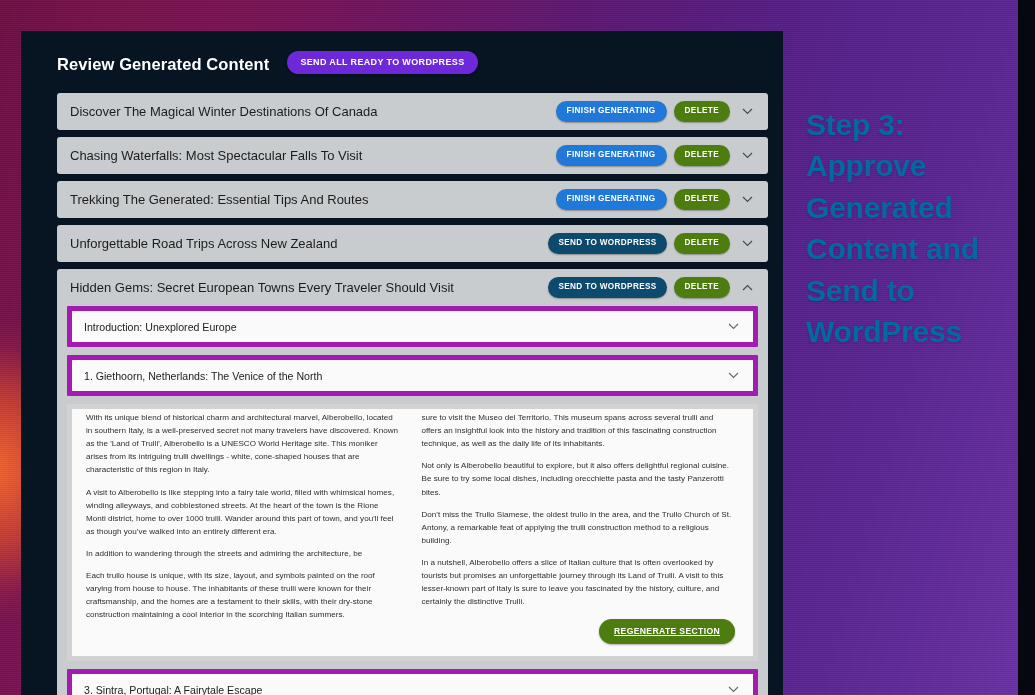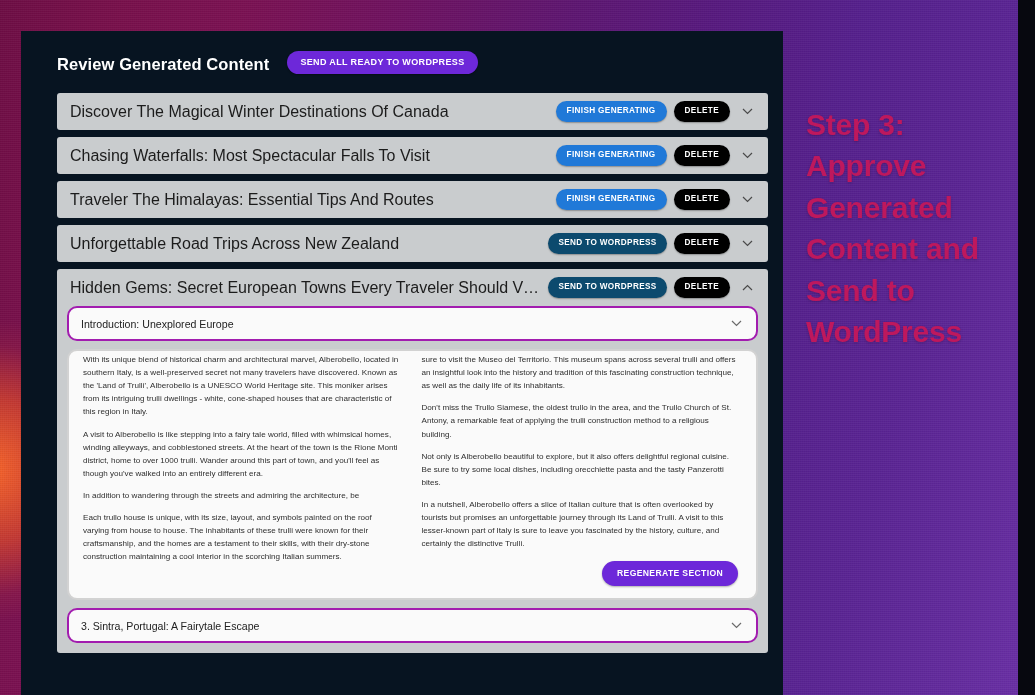--- a/index.html
+++ b/index.html
@@ -77,59 +77,59 @@
   }
   .article-head {
     height: 37px;
     display: flex; align-items: center;
     padding: 0 11px 0 13px;
     gap: 7px;
   }
   .article-title {
     flex: 1 1 auto;
     color: #1c1c1c;
-    font-size: 16px;
+    font-size: 13px;
     font-weight: 400;
     white-space: nowrap; overflow: hidden; text-overflow: ellipsis;
   }
   .btn-finish {
     background: #2079d8;
     font-size: 8.2px;
     padding: 6px 11px;
     box-shadow: 0 1px 1.5px rgba(0,0,0,0.3);
   }
   .btn-send {
     background: #0c4a6e;
     font-size: 8.2px;
     padding: 6px 10px;
     box-shadow: 0 1px 1.5px rgba(0,0,0,0.3);
   }
   .btn-delete {
-    background: #000000;
+    background: #4d7c0f;
     font-size: 8.2px;
     padding: 6px 11px;
     box-shadow: 0 1px 1.5px rgba(0,0,0,0.3);
   }
   .chev {
     width: 20px; height: 20px;
     display: flex; align-items: center; justify-content: center;
     flex: 0 0 auto;
     cursor: pointer;
   }
   .chev svg { display: block; }
 
   
   .article-body {
     padding: 0 10px 10px 10px;
     display: flex; flex-direction: column; gap: 8px;
   }
   .section {
     background: #fafafa;
-    border: 2px solid #a21caf;
-    border-radius: 10px;
+    border: 5px solid #a21caf;
+    border-radius: 1px;
   }
   .section-head {
     height: 31px;
     display: flex; align-items: center;
     padding: 0 10px 0 12px;
   }
   .section-title {
     flex: 1 1 auto;
     color: #222;
     font-size: 10.6px;
@@ -149,32 +149,33 @@
     font-size: 8.1px;
     line-height: 1.62;
     margin: 0 0 9px 0;
     text-align: left;
   }
   .regen-row {
     display: flex; justify-content: flex-end;
     padding-top: 2px;
   }
   .btn-regen {
-    background: #6d28d9;
+    background: #4d7c0f;
     font-size: 8.6px;
     padding: 8px 15px;
     box-shadow: 0 1px 2px rgba(0,0,0,0.3);
+    text-decoration: underline;
   }
 
   
   .caption {
     position: absolute;
     left: 806px; top: 104px;
     width: 210px;
-    color: #be185d;
+    color: #0369a1;
     font-size: 30px;
     font-weight: 700;
     line-height: 1.38;
     letter-spacing: -0.2px;
     text-shadow: 0 1px 3px rgba(0,0,0,0.18);
   }
 </style>
 </head>
 <body>
 
@@ -211,21 +212,21 @@
         <span class="chev">
           <svg width="11" height="7" viewBox="0 0 11 7">
               <path d="M1 1 L5.5 5.5 L10 1" fill="none" stroke="#4a4a4a" stroke-width="1.2"></path>
             </svg>
         </span>
       </div>
     </div>
 
     <div class="article">
       <div class="article-head">
-        <div class="article-title">Traveler The Himalayas: Essential Tips And Routes</div>
+        <div class="article-title">Trekking The Generated: Essential Tips And Routes</div>
         <button class="btn btn-finish">FINISH GENERATING</button>
         <button class="btn btn-delete">DELETE</button>
         <span class="chev">
           <svg width="11" height="7" viewBox="0 0 11 7">
               <path d="M1 1 L5.5 5.5 L10 1" fill="none" stroke="#4a4a4a" stroke-width="1.2"></path>
             </svg>
         </span>
       </div>
     </div>
 
@@ -260,34 +261,44 @@
           <div class="section-head">
             <div class="section-title">Introduction: Unexplored Europe</div>
             <span class="chev">
               <svg width="11" height="7" viewBox="0 0 11 7">
                   <path d="M1 1 L5.5 5.5 L10 1" fill="none" stroke="#6a6a6a" stroke-width="1.2"></path>
                 </svg>
             </span>
           </div>
         </div>
 
+        <div class="section">
+          <div class="section-head">
+            <div class="section-title">1. Giethoorn, Netherlands: The Venice of the North</div>
+            <span class="chev">
+              <svg width="11" height="7" viewBox="0 0 11 7">
+                  <path d="M1 1 L5.5 5.5 L10 1" fill="none" stroke="#6a6a6a" stroke-width="1.2"></path>
+                </svg>
+            </span>
+          </div>
+        </div>
 
         <div class="section open">
           <div class="section-content">
             <div class="cols">
               <div class="col">
                 <p>With its unique blend of historical charm and architectural marvel, Alberobello, located in southern Italy, is a well-preserved secret not many travelers have discovered. Known as the 'Land of Trulli', Alberobello is a UNESCO World Heritage site. This moniker arises from its intriguing trulli dwellings - white, cone-shaped houses that are characteristic of this region in Italy.</p>
                 <p>A visit to Alberobello is like stepping into a fairy tale world, filled with whimsical homes, winding alleyways, and cobblestoned streets. At the heart of the town is the Rione Monti district, home to over 1000 trulli. Wander around this part of town, and you'll feel as though you've walked into an entirely different era.</p>
                 <p>In addition to wandering through the streets and admiring the architecture, be</p>
                 <p>Each trullo house is unique, with its size, layout, and symbols painted on the roof varying from house to house. The inhabitants of these trulli were known for their craftsmanship, and the homes are a testament to their skills, with their dry-stone construction maintaining a cool interior in the scorching Italian summers.</p>
               </div>
               <div class="col">
                 <p>sure to visit the Museo del Territorio. This museum spans across several trulli and offers an insightful look into the history and tradition of this fascinating construction technique, as well as the daily life of its inhabitants.</p>
+                <p>Not only is Alberobello beautiful to explore, but it also offers delightful regional cuisine. Be sure to try some local dishes, including orecchiette pasta and the tasty Panzerotti bites.</p>
                 <p>Don't miss the Trullo Siamese, the oldest trullo in the area, and the Trullo Church of St. Antony, a remarkable feat of applying the trulli construction method to a religious building.</p>
-                <p>Not only is Alberobello beautiful to explore, but it also offers delightful regional cuisine. Be sure to try some local dishes, including orecchiette pasta and the tasty Panzerotti bites.</p>
                 <p>In a nutshell, Alberobello offers a slice of Italian culture that is often overlooked by tourists but promises an unforgettable journey through its Land of Trulli. A visit to this lesser-known part of Italy is sure to leave you fascinated by the history, culture, and certainly the distinctive Trulli.</p>
                 <div class="regen-row">
                   <button class="btn btn-regen">REGENERATE SECTION</button>
                 </div>
               </div>
             </div>
           </div>
         </div>
 
         <div class="section">

